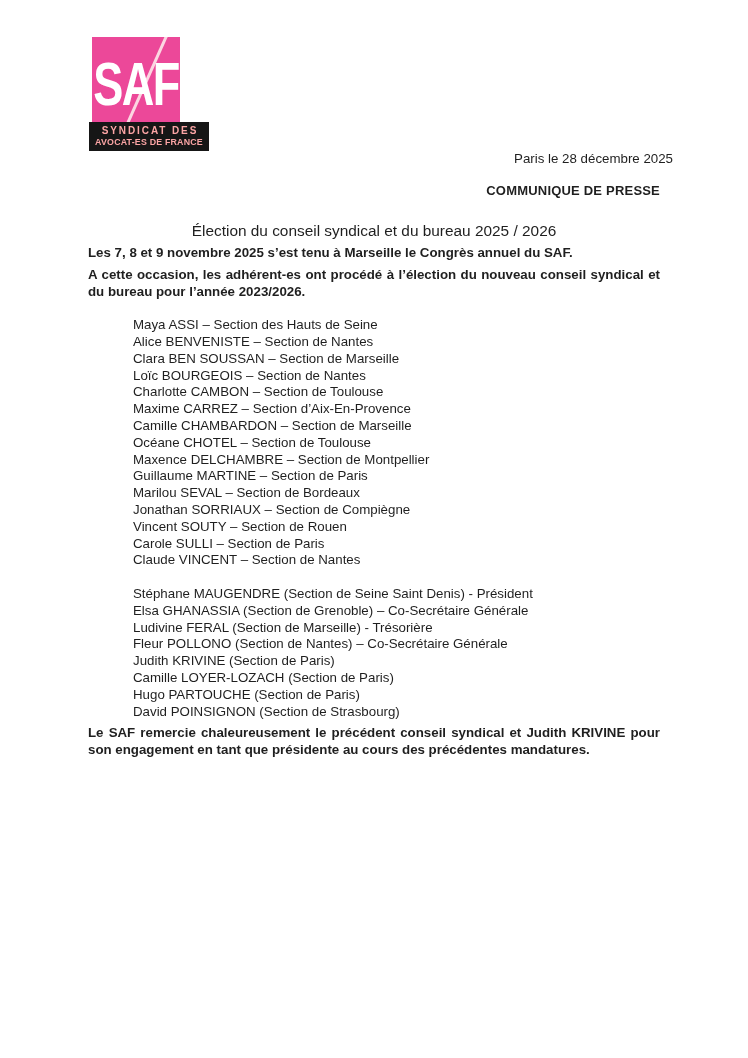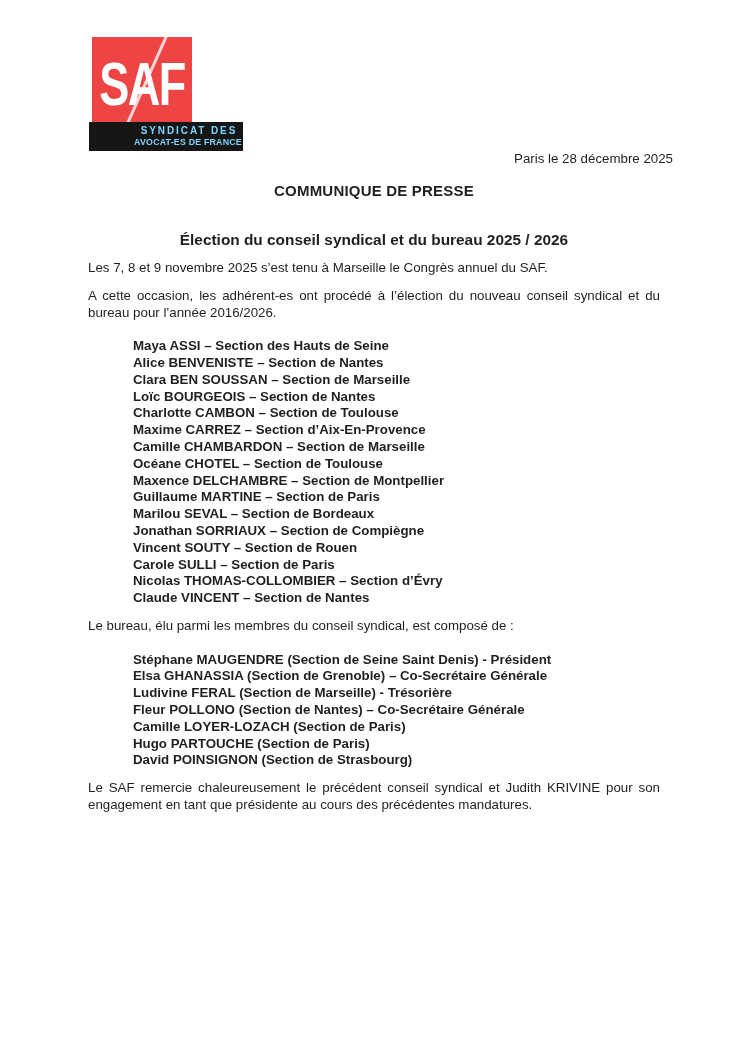--- a/index.html
+++ b/index.html
@@ -9,62 +9,62 @@
     background:#ffffff;
     font-family:"Liberation Sans", sans-serif;
     font-size:13.3px; line-height:16.8px;
     color:#1f1f1f;
     overflow:hidden;
   }
 
   
   .logo { position:absolute; left:92px; top:37px; }
   .logo-red {
-    position:relative; width:100px; height:85px;
-    background:#ef4444; overflow:hidden;
+    position:relative; width:88px; height:85px;
+    background:#ec4899; overflow:hidden;
     display:flex; align-items:center; justify-content:center;
   }
   .logo-slash {
     position:absolute; left:28px; top:-12px;
     width:3px; height:112px;
     background:rgba(255,240,238,.85);
     transform-origin:50% 100%;
     transform:rotate(24deg);
   }
   .logo-acronym {
     position:relative;
     color:#ffffff; font-weight:bold; font-size:55px;
     letter-spacing:-2px; line-height:1;
     transform:scale(.82,1.12);
     padding-top:8px;
   }
   .logo-black {
-    position:relative; width:110px; height:29px; margin-left:-3px;
-    background:#161616; color:#7dd3fc;
-    display:flex; flex-direction:column; align-items:center; justify-content:center;padding-left:44px;
+    position:relative; width:120px; height:29px; margin-left:-3px;
+    background:#161616; color:#fca5a5;
+    display:flex; flex-direction:column; align-items:center; justify-content:center;
   }
   .logo-org1 { font-weight:bold; font-size:10px; line-height:12px; letter-spacing:1.9px; white-space:nowrap; margin-left:2px; }
   .logo-org2 { font-weight:bold; font-size:9px; line-height:11px; letter-spacing:.2px; white-space:nowrap; transform:scaleX(.98); }
 
   
   .dateline { position:absolute; top:151px; right:75px; white-space:nowrap; }
 
   .content { position:absolute; left:88px; top:0; width:572px; }
   .doc-type {
-    margin:182px 0 0; font-size:15px; line-height:18px;
-    font-weight:bold; text-align:center; letter-spacing:.2px;
+    margin:182px 0 0; font-size:13px; line-height:18px;
+    font-weight:bold; text-align:right; letter-spacing:.2px;
   }
   .doc-title {
-    margin:30px 0 0; font-size:15.4px; line-height:19px;
-    font-weight:bold; text-align:center;
+    margin:21px 0 0; font-size:15.4px; line-height:19px;
+    font-weight:normal; text-align:center;
   }
 
   
-  .para { margin:11px 0 0; text-align:justify; }
-  .member-list { margin:16.8px 0 0 45px;font-weight:bold; }
+  .para { margin:5px 0 0; text-align:justify;font-weight:bold; }
+  .member-list { margin:16.8px 0 0 45px; }
   .member-line { white-space:nowrap; }
 </style>
 </head>
 <body>
 
 <div class="page">
 
   <div class="logo">
     <div class="logo-red">
       <div class="logo-slash"></div>
@@ -76,48 +76,47 @@
     </div>
   </div>
 
   <div class="dateline">Paris le 28 décembre 2025</div>
 
   <div class="content">
     <h1 class="doc-type">COMMUNIQUE DE PRESSE</h1>
     <h2 class="doc-title">Élection du conseil syndical et du bureau 2025 / 2026</h2>
 
     <p class="para">Les 7, 8 et 9 novembre 2025 s’est tenu à Marseille le Congrès annuel du SAF.</p>
-    <p class="para">A cette occasion, les adhérent-es ont procédé à l’élection du nouveau conseil syndical et du bureau pour l’année 2016/2026.</p>
+    <p class="para">A cette occasion, les adhérent-es ont procédé à l’élection du nouveau conseil syndical et du bureau pour l’année 2023/2026.</p>
 
     <div class="member-list">
         <div class="member-line">Maya ASSI – Section des Hauts de Seine</div>
         <div class="member-line">Alice BENVENISTE – Section de Nantes</div>
         <div class="member-line">Clara BEN SOUSSAN – Section de Marseille</div>
         <div class="member-line">Loïc BOURGEOIS – Section de Nantes</div>
         <div class="member-line">Charlotte CAMBON – Section de Toulouse</div>
         <div class="member-line">Maxime CARREZ – Section d’Aix-En-Provence</div>
         <div class="member-line">Camille CHAMBARDON – Section de Marseille</div>
         <div class="member-line">Océane CHOTEL – Section de Toulouse</div>
         <div class="member-line">Maxence DELCHAMBRE – Section de Montpellier</div>
         <div class="member-line">Guillaume MARTINE – Section de Paris</div>
         <div class="member-line">Marilou SEVAL – Section de Bordeaux</div>
         <div class="member-line">Jonathan SORRIAUX – Section de Compiègne</div>
         <div class="member-line">Vincent SOUTY – Section de Rouen</div>
         <div class="member-line">Carole SULLI – Section de Paris</div>
-        <div class="member-line">Nicolas THOMAS-COLLOMBIER – Section d’Évry</div>
         <div class="member-line">Claude VINCENT – Section de Nantes</div>
       </div>
 
-    <p class="para">Le bureau, élu parmi les membres du conseil syndical, est composé de :</p>
 
     <div class="member-list">
         <div class="member-line">Stéphane MAUGENDRE (Section de Seine Saint Denis) - Président</div>
         <div class="member-line">Elsa GHANASSIA (Section de Grenoble) – Co-Secrétaire Générale</div>
         <div class="member-line">Ludivine FERAL (Section de Marseille) - Trésorière</div>
         <div class="member-line">Fleur POLLONO (Section de Nantes) – Co-Secrétaire Générale</div>
+        <div class="member-line">Judith KRIVINE (Section de Paris)</div>
         <div class="member-line">Camille LOYER-LOZACH (Section de Paris)</div>
         <div class="member-line">Hugo PARTOUCHE (Section de Paris)</div>
         <div class="member-line">David POINSIGNON (Section de Strasbourg)</div>
       </div>
 
     <p class="para">Le SAF remercie chaleureusement le précédent conseil syndical et Judith KRIVINE pour son engagement en tant que présidente au cours des précédentes mandatures.</p>
   </div>
 
 </div>
 

